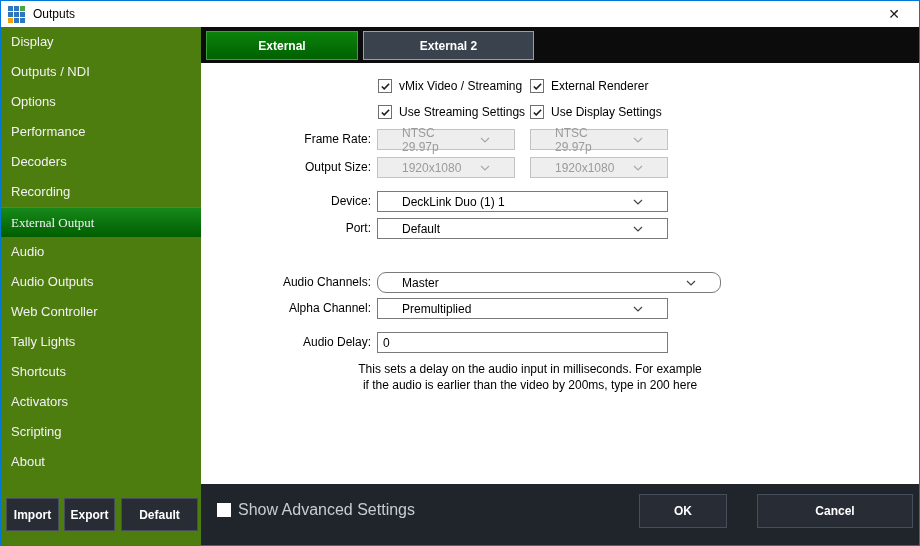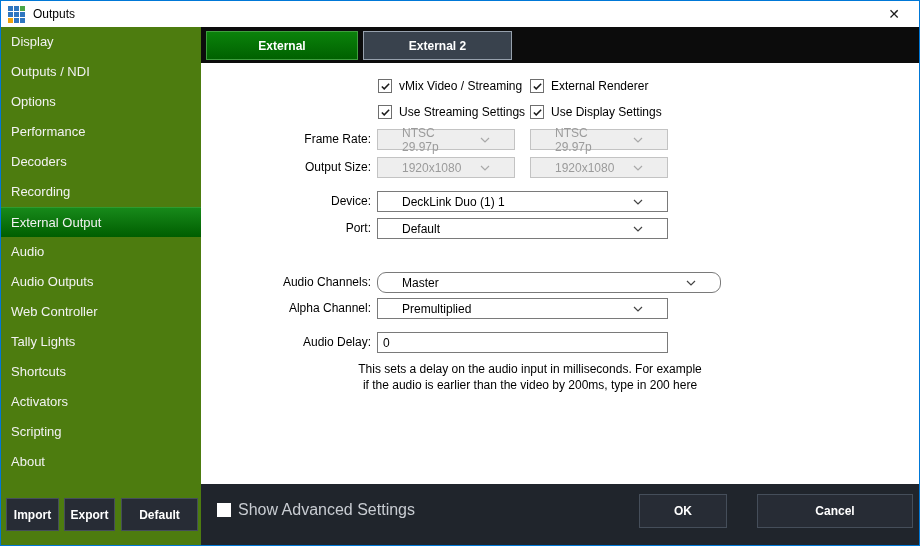--- a/index.html
+++ b/index.html
@@ -35,21 +35,21 @@
     position:absolute; top:26px; left:0; width:200px; bottom:0;
     background:#4d7c0f;
   }
   .side-item{
     height:30px; line-height:30px; padding-left:10px;
     color:#f2f2f2; font-size:13px; cursor:pointer;
   }
   .side-item.selected{
     background:linear-gradient(180deg,#17891a 0%, #046а04 45%, #005e00 100%);
     background:linear-gradient(180deg,#17891a 0%, #005e00 100%);
-    border-top:1px solid #2f9a2f; line-height:29px;
+    border-top:1px solid #2f9a2f; line-height:29px;font-family:Liberation Serif, serif;
   }
   .side-btn{
     position:absolute; height:33px; top:471px;
     background:#272c35; border:1px solid #454e5a; color:#fff;
     font-weight:bold; font-size:12px; font-family:inherit;
     display:flex; align-items:center; justify-content:center; cursor:pointer;
   }
   #btn-import{ left:5px;  width:53px; }
   #btn-export{ left:63px; width:51px; }
   #btn-default{ left:120px; width:77px; }
@@ -63,21 +63,21 @@
     position:absolute; top:4px; height:29px;
     display:flex; align-items:center; justify-content:center;
     color:#fff; font-size:12px; font-weight:bold; cursor:pointer;
   }
   .tab.active{
     left:5px; width:152px;
     background:linear-gradient(180deg,#0b820b,#006100);
     border:1px solid #3f9f3f;
   }
   .tab.inactive{
-    left:162px; width:149px;
+    left:162px; width:171px;
     background:#39424d; border:1px solid #97a1ad;
   }
 
   
   .content{
     position:absolute; top:62px; left:200px; right:0; height:421px;
     background:#fff; font-size:12px; color:#000;
   }
   .cb-group{ position:absolute; display:flex; align-items:center; gap:7px; cursor:pointer; }
   .cbx{

